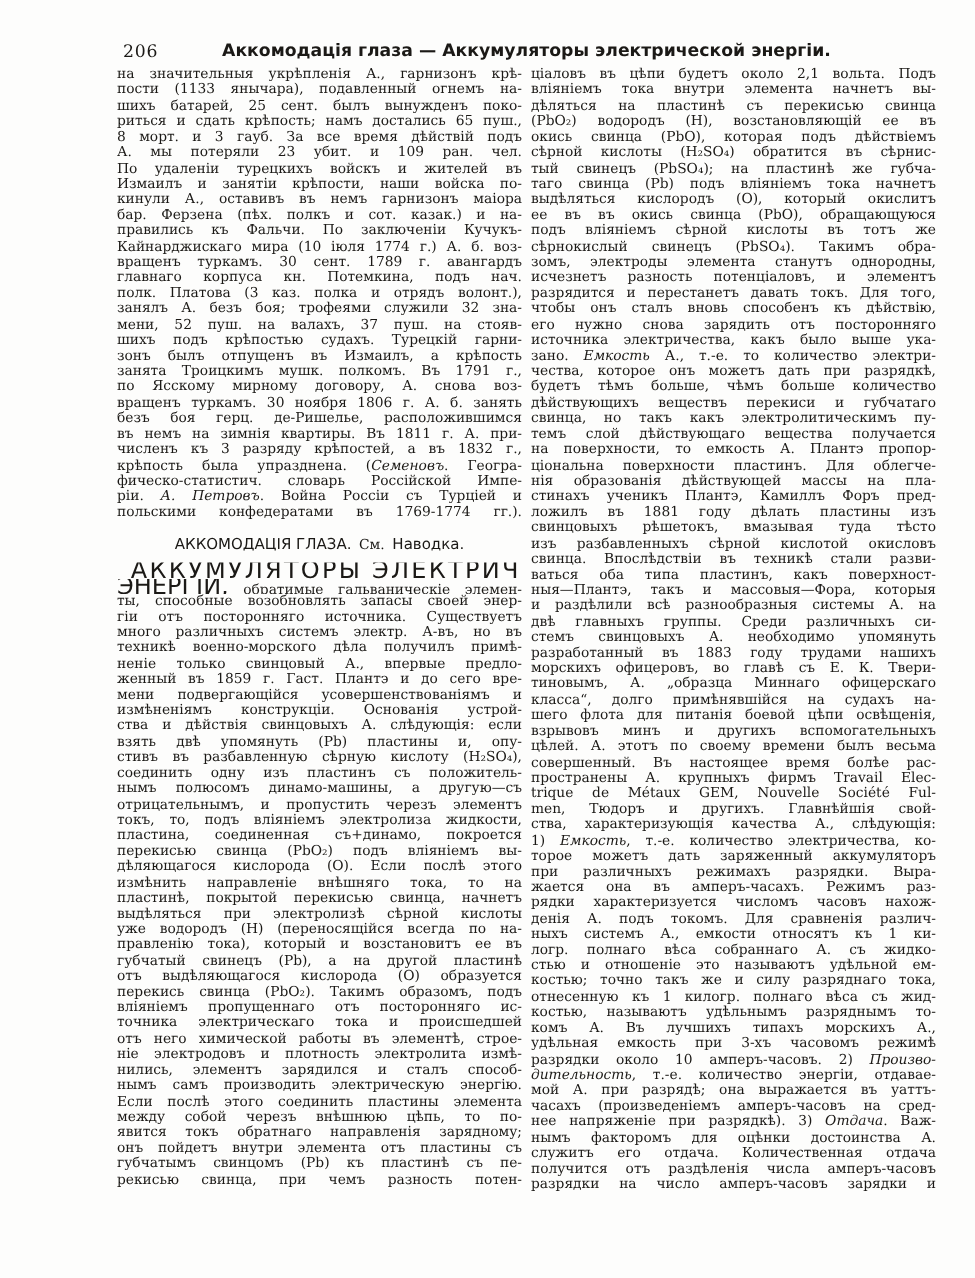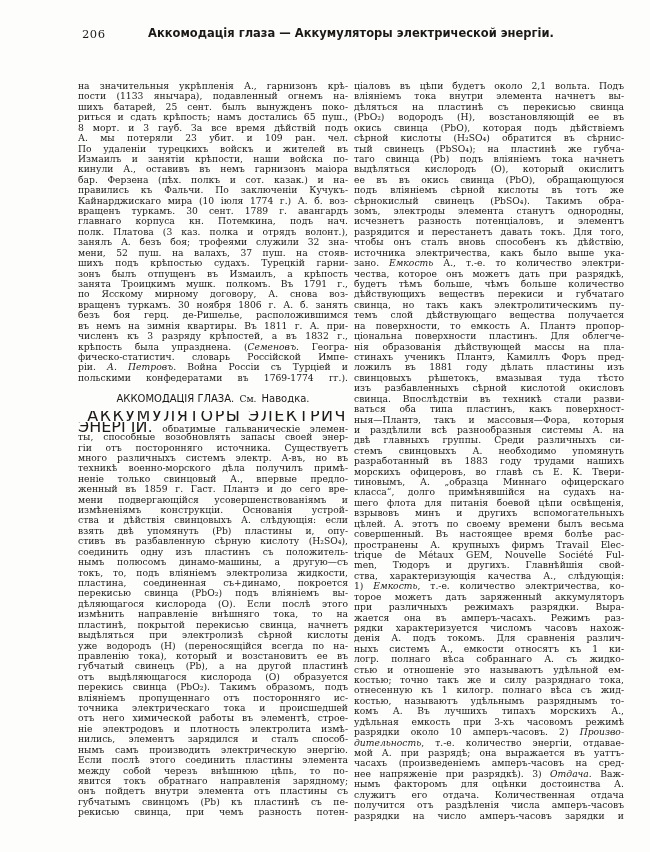--- a/index.html
+++ b/index.html
@@ -19,21 +19,21 @@
   .head-title{
     text-align:center;
     font-family:"DejaVu Sans",sans-serif;
     font-weight:bold;font-size:11.5px;line-height:16px;
     white-space:nowrap;
   }
   .columns{
     position:absolute;top:45px;left:78px;width:546px;
     display:flex;gap:6px;
   }
-  .col{width:270px;margin-top:36px;}
+  .col{width:270px;}
   .tl{
     height:10.43px;line-height:10.43px;
     font-size:9.2px;
     text-align:justify;text-align-last:justify;
     overflow:hidden;white-space:nowrap;
   }
   .tl i{font-style:italic;}
   .entry-head{
     height:12px;line-height:12px;
     margin:8px 0 8px 0;
@@ -110,20 +110,21 @@
           <div class="tl">техникѣ военно-морского дѣла получилъ примѣ-</div>
           <div class="tl">неніе только свинцовый А., впервые предло-</div>
           <div class="tl">женный въ 1859 г. Гаст. Плантэ и до сего вре-</div>
           <div class="tl">мени подвергающійся усовершенствованіямъ и</div>
           <div class="tl">измѣненіямъ конструкціи. Основанія устрой-</div>
           <div class="tl">ства и дѣйствія свинцовыхъ А. слѣдующія: если</div>
           <div class="tl">взять двѣ упомянуть (Pb) пластины и, опу-</div>
           <div class="tl">стивъ въ разбавленную сѣрную кислоту (H₂SO₄),</div>
           <div class="tl">соединить одну изъ пластинъ съ положитель-</div>
           <div class="tl">нымъ полюсомъ динамо-машины, а другую—съ</div>
+          <div class="tl">отрицательнымъ, и пропустить черезъ элементъ</div>
           <div class="tl">токъ, то, подъ вліяніемъ электролиза жидкости,</div>
           <div class="tl">пластина, соединенная съ+динамо, покроется</div>
           <div class="tl">перекисью свинца (PbO₂) подъ вліяніемъ вы-</div>
           <div class="tl">дѣляющагося кислорода (О). Если послѣ этого</div>
           <div class="tl">измѣнить направленіе внѣшняго тока, то на</div>
           <div class="tl">пластинѣ, покрытой перекисью свинца, начнетъ</div>
           <div class="tl">выдѣляться при электролизѣ сѣрной кислоты</div>
           <div class="tl">уже водородъ (Н) (переносящійся всегда по на-</div>
           <div class="tl">правленію тока), который и возстановитъ ее въ</div>
           <div class="tl">губчатый свинецъ (Pb), а на другой пластинѣ</div>
@@ -155,20 +156,21 @@
           <div class="tl">тый свинецъ (PbSO₄); на пластинѣ же губча-</div>
           <div class="tl">таго свинца (Pb) подъ вліяніемъ тока начнетъ</div>
           <div class="tl">выдѣляться кислородъ (О), который окислитъ</div>
           <div class="tl">ее въ въ окись свинца (PbO), обращающуюся</div>
           <div class="tl">подъ вліяніемъ сѣрной кислоты въ тотъ же</div>
           <div class="tl">сѣрнокислый свинецъ (PbSO₄). Такимъ обра-</div>
           <div class="tl">зомъ, электроды элемента станутъ однородны,</div>
           <div class="tl">исчезнетъ разность потенціаловъ, и элементъ</div>
           <div class="tl">разрядится и перестанетъ давать токъ. Для того,</div>
           <div class="tl">чтобы онъ сталъ вновь способенъ къ дѣйствію,</div>
+          <div class="tl">его нужно снова зарядить отъ посторонняго</div>
           <div class="tl">источника электричества, какъ было выше ука-</div>
           <div class="tl">зано. <i>Емкость</i> А., т.-е. то количество электри-</div>
           <div class="tl">чества, которое онъ можетъ дать при разрядкѣ,</div>
           <div class="tl">будетъ тѣмъ больше, чѣмъ больше количество</div>
           <div class="tl">дѣйствующихъ веществъ перекиси и губчатаго</div>
           <div class="tl">свинца, но такъ какъ электролитическимъ пу-</div>
           <div class="tl">темъ слой дѣйствующаго вещества получается</div>
           <div class="tl">на поверхности, то емкость А. Плантэ пропор-</div>
           <div class="tl">ціональна поверхности пластинъ. Для облегче-</div>
           <div class="tl">нія образованія дѣйствующей массы на пла-</div>

